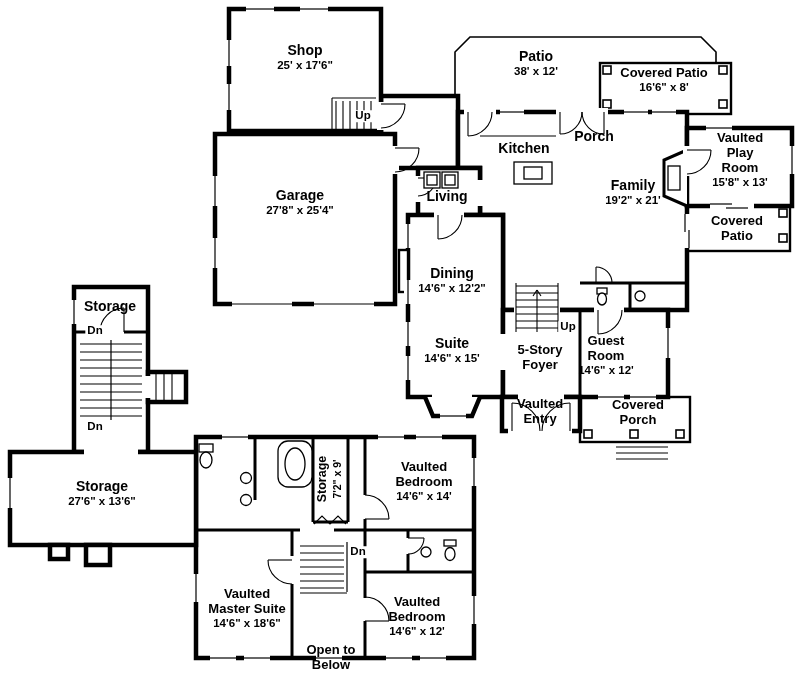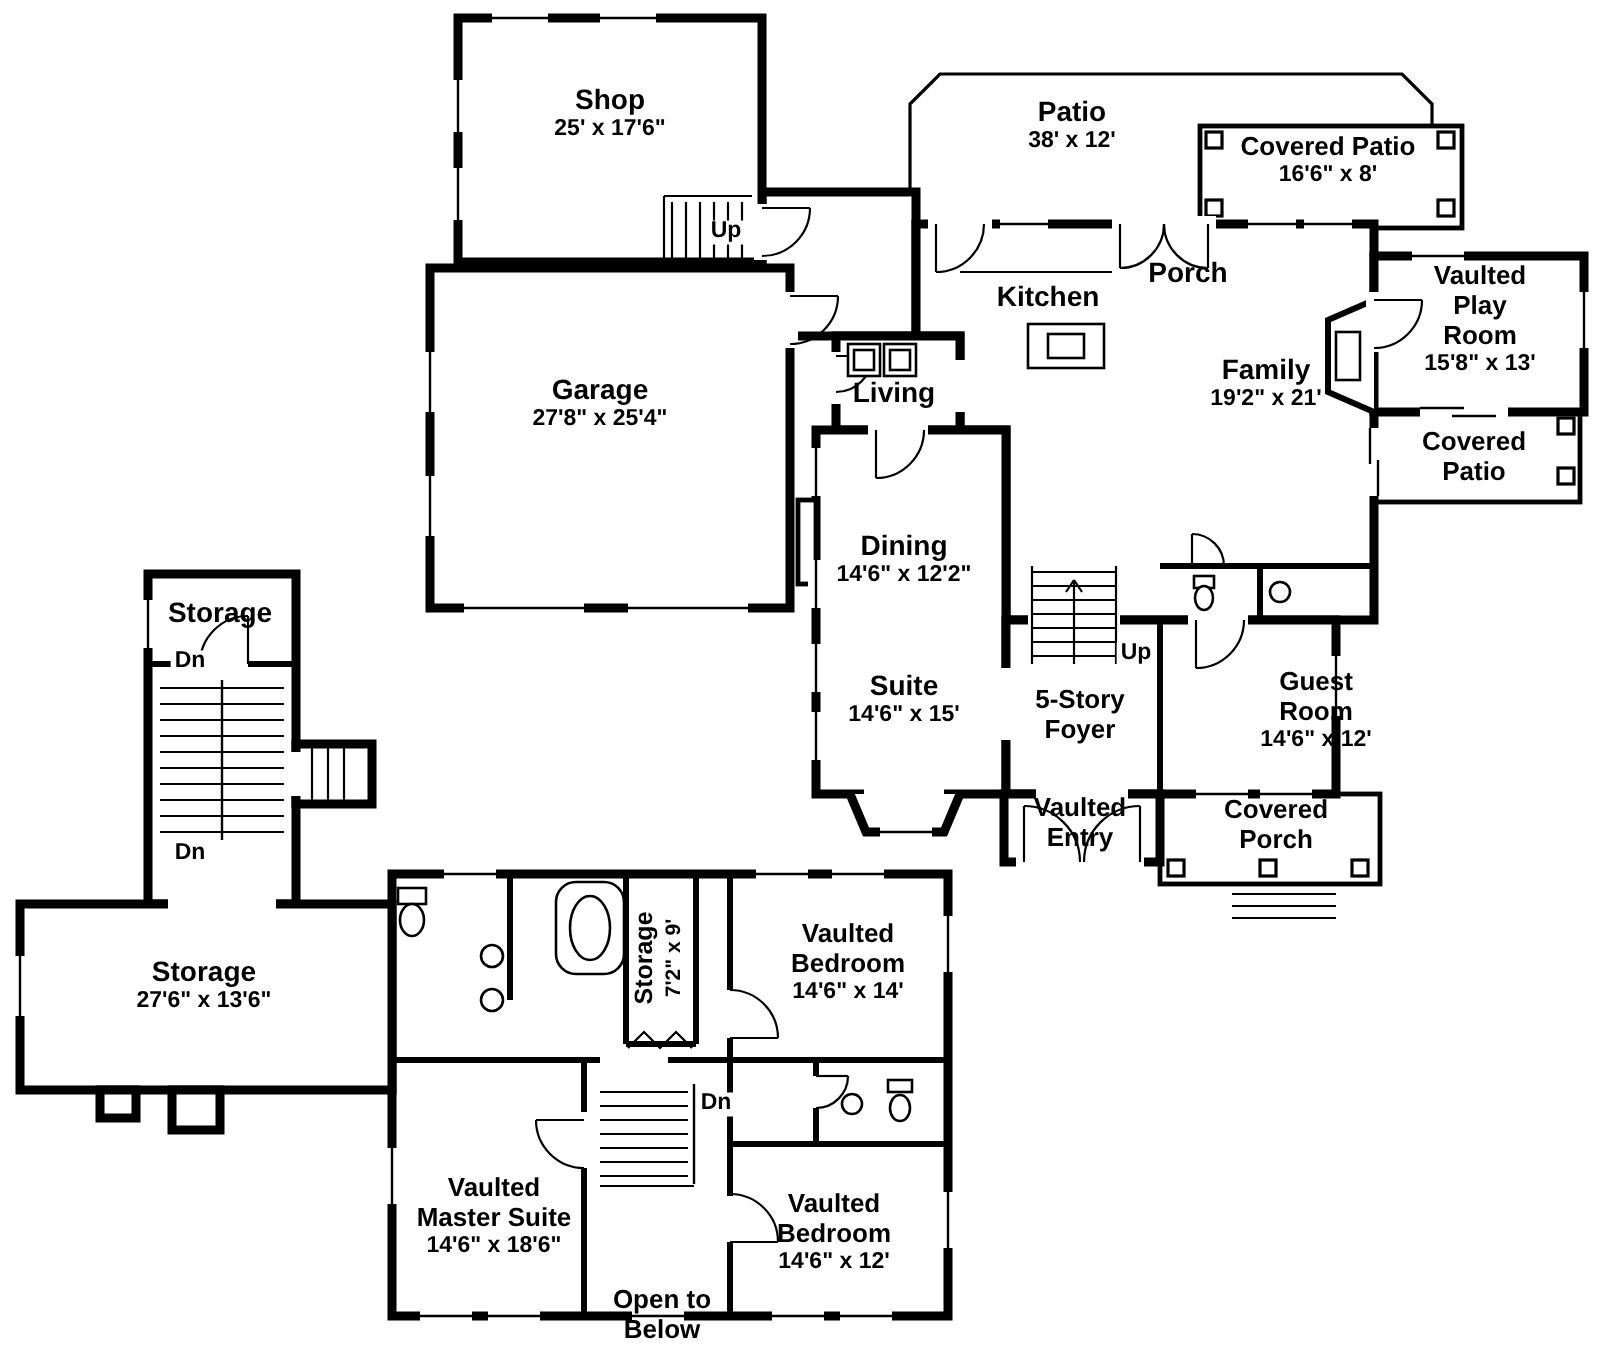--- a/index.html
+++ b/index.html
@@ -305,21 +305,21 @@
   <div class="label" style="left:594px;top:136px"><div class="nm">Porch</div></div>
   <div class="label" style="left:447px;top:196px"><div class="nm">Living</div></div>
   <div class="label" style="left:740px;top:160px"><div class="nm" style="font-size:13px">Vaulted
 Play Room</div><div class="dm">15'8" x 13'</div></div>
   <div class="label" style="left:633px;top:192px"><div class="nm">Family</div><div class="dm">19'2" x 21'</div></div>
   <div class="label" style="left:737px;top:228px"><div class="nm" style="font-size:13px">Covered Patio</div></div>
   <div class="label" style="left:452px;top:280px"><div class="nm">Dining</div><div class="dm">14'6" x 12'2"</div></div>
   <div class="label" style="left:452px;top:350px"><div class="nm">Suite</div><div class="dm">14'6" x 15'</div></div>
   <div class="label" style="left:540px;top:357px"><div class="nm" style="font-size:13px">5-Story
 Foyer</div></div>
-  <div class="label" style="left:658px;top:355px"><div class="nm" style="font-size:13px">Guest
+  <div class="label" style="left:606px;top:355px"><div class="nm" style="font-size:13px">Guest
 Room</div><div class="dm">14'6" x 12'</div></div>
   <div class="label" style="left:540px;top:411px"><div class="nm" style="font-size:13px">Vaulted
 Entry</div></div>
   <div class="label" style="left:638px;top:412px"><div class="nm" style="font-size:13px">Covered
 Porch</div></div>
   <div class="label" style="left:110px;top:306px"><div class="nm">Storage</div></div>
   <div class="label" style="left:102px;top:493px"><div class="nm">Storage</div><div class="dm">27'6" x 13'6"</div></div>
   <div class="label rot" style="left:329px;top:479px"><div class="nm">Storage</div><div class="dm">7'2" x 9'</div></div>
   <div class="label" style="left:424px;top:481px"><div class="nm" style="font-size:13px">Vaulted
 Bedroom</div><div class="dm">14'6" x 14'</div></div>

